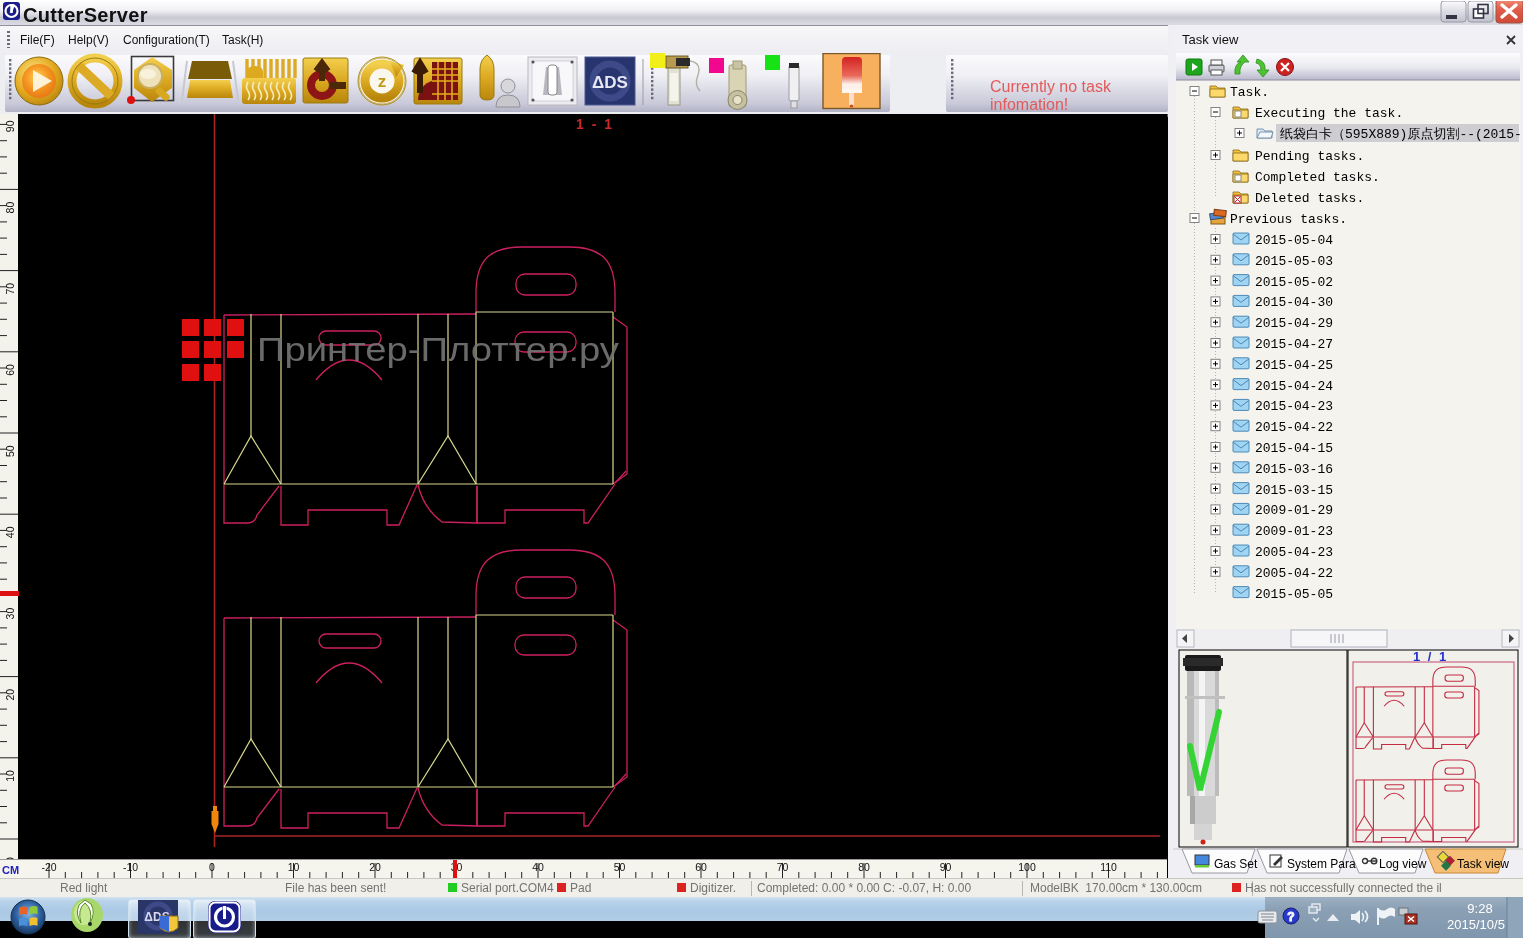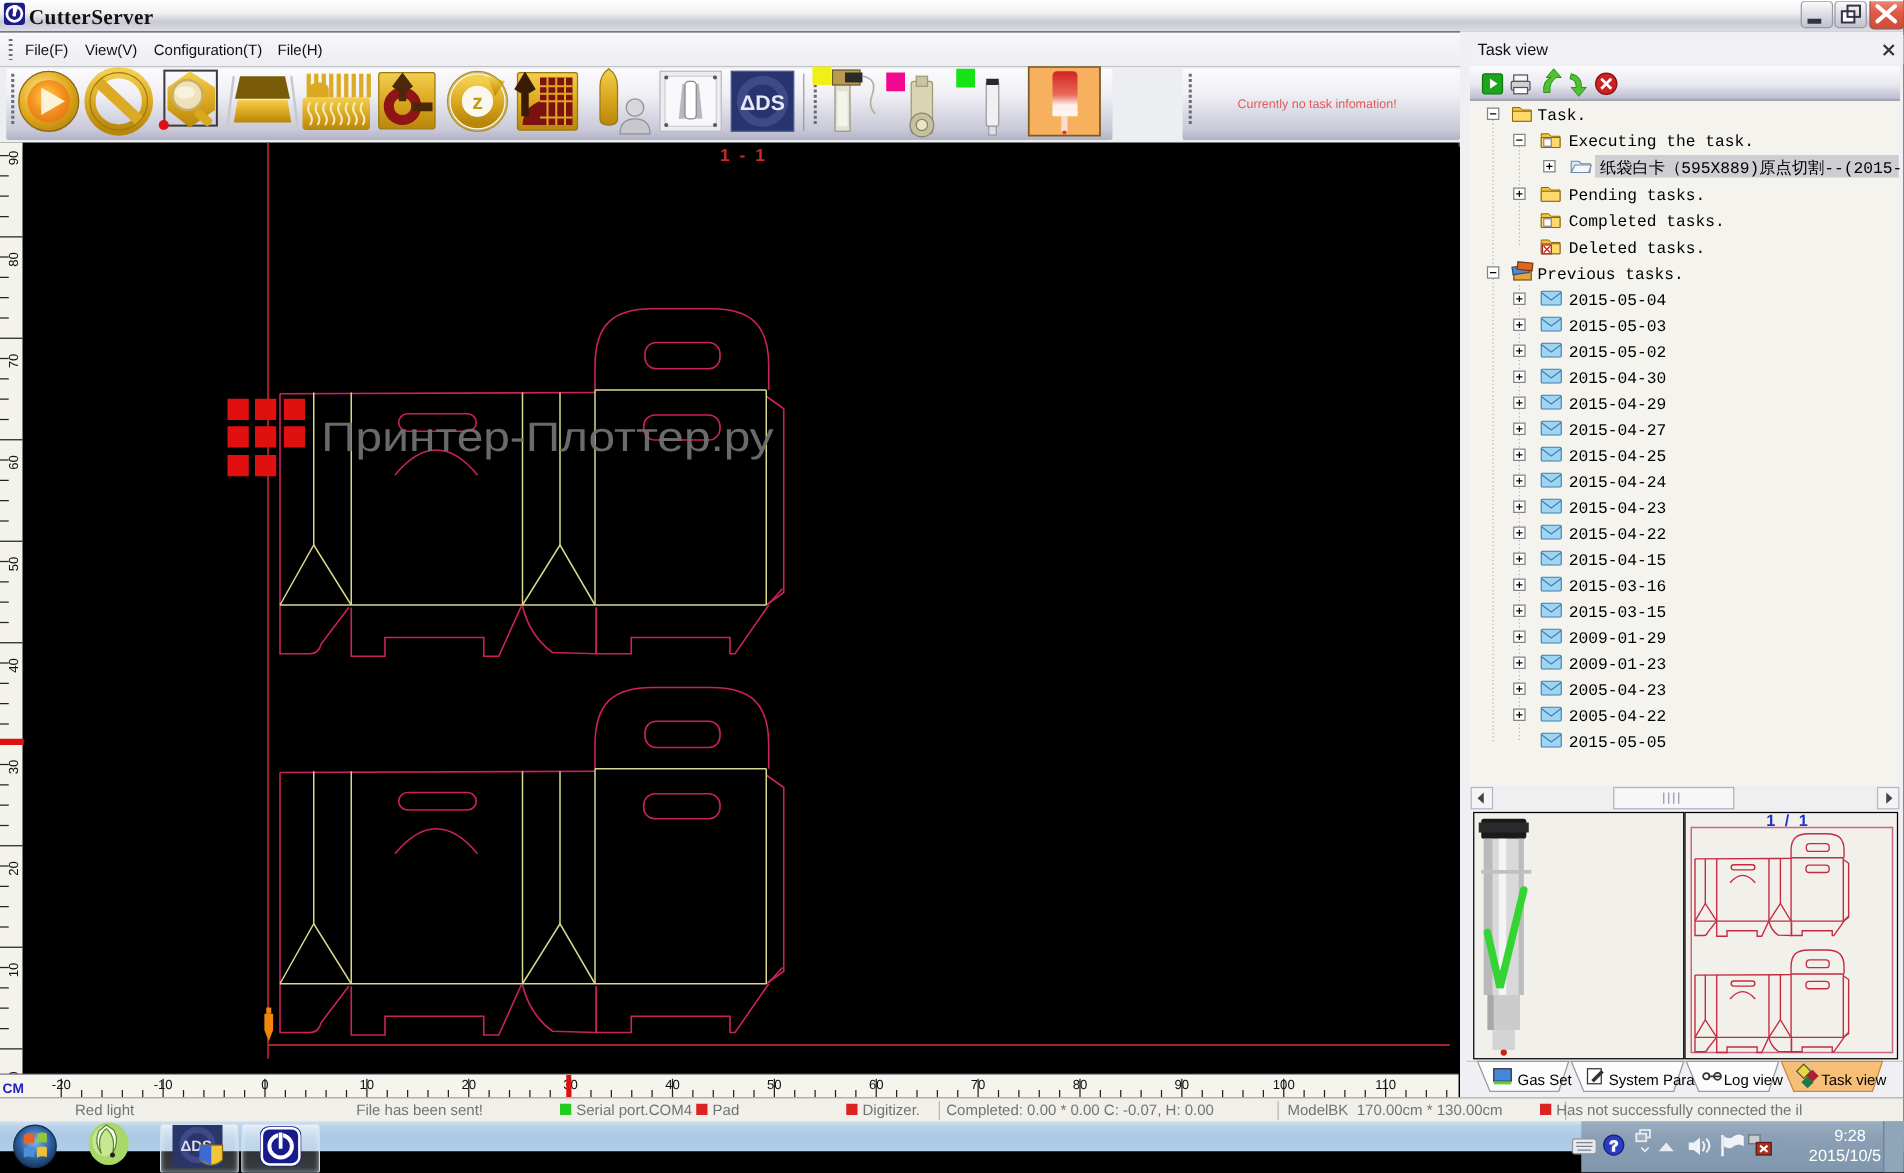--- a/index.html
+++ b/index.html
@@ -1,20 +1,20 @@
 <!DOCTYPE html>
 <html><head>
 <meta charset="utf-8">
 <style>
   html,body{margin:0;padding:0;}
   body{width:1523px;height:938px;overflow:hidden;font-family:"Liberation Sans",sans-serif;position:relative;background:#000;}
   .abs{position:absolute;}
   
   #titlebar{left:0;top:0;width:1523px;height:25px;background:linear-gradient(#ffffff,#f2f2f6 40%,#c9c9d4 70%,#dcdce4 100%);border-bottom:1px solid #8f8f9e;}
-  #apptitle{left:23px;top:4px;font-family:Liberation Serif, serif;font-weight:bold;font-size:17px;color:#111;letter-spacing:0.3px;}
+  #apptitle{left:23px;top:4px;font-family:Liberation Sans, sans-serif;font-weight:bold;font-size:20px;color:#111;letter-spacing:0.3px;}
   
   #menubar{left:0;top:26px;width:1173px;height:27px;background:linear-gradient(#f8f8fa,#ededf2);}
   #menubar .mi{position:absolute;top:7px;font-size:12px;color:#111;}
   
   #toolrow{left:0;top:53px;width:1173px;height:61px;background:#eceef2;border-bottom:3px solid #5a5a5a;}
   .tpanel{position:absolute;top:2px;height:57px;background:linear-gradient(#fbfbfd 0%,#f0f0f5 35%,#c9c9d9 85%,#b2b2c6 100%);border-radius:2px;}
   
   #statusbar{left:0;top:878px;width:1523px;height:19px;background:#f0efe9;border-top:1px solid #c9c8c0;font-size:12px;color:#737373;}
   #statusbar .st{position:absolute;top:2px;white-space:nowrap;}
   .sq{display:inline-block;width:9px;height:9px;margin-right:4px;}
@@ -54,29 +54,29 @@
   </defs>
   <rect x="6" y="14" width="11" height="4" fill="#333344"></rect>
   <rect x="33.5" y="8" width="10" height="9" fill="#fff" stroke="#333344" stroke-width="1.6"></rect>
   <rect x="38" y="3.5" width="10" height="9" fill="none" stroke="#333344" stroke-width="1.6"></rect>
   <path d="M62 4 L76 16 M76 4 L62 16" stroke="#fff" stroke-width="3.4" stroke-linecap="round"></path>
 </svg>
 
 <div id="menubar" class="abs">
   <div style="position:absolute;left:7px;top:5px;width:3px;height:17px;background:repeating-linear-gradient(#6a6a7a 0 2px,transparent 2px 4px);"></div>
   <div class="mi" style="left:20px">File(F)</div>
-  <div class="mi" style="left:68px">View(V)</div>
+  <div class="mi" style="left:68px">Help(V)</div>
   <div class="mi" style="left:123px">Configuration(T)</div>
-  <div class="mi" style="left:222px">File(H)</div>
+  <div class="mi" style="left:222px">Task(H)</div>
 </div>
 
 <div id="toolrow" class="abs">
   <div class="tpanel" style="left:5px;width:885px;"></div>
   <div class="tpanel" style="left:946px;width:222px;"></div>
-  <div class="abs" style="left:990px;top:25px;color:#e25a5a;font-size:10px;">Currently no task infomation!</div>
+  <div class="abs" style="left:990px;top:25px;color:#e25a5a;font-size:16px;">Currently no task infomation!</div>
 </div>
 <svg id="icons" class="abs" style="left:0;top:53px" width="1173" height="61">
  <defs>
   <linearGradient id="gold" x1="0" y1="0" x2="0" y2="1">
    <stop offset="0" stop-color="#f3cf4e"></stop>
         <stop offset="0.5" stop-color="#dca921"></stop>
         <stop offset="1" stop-color="#b8860b"></stop>
   </linearGradient>
   <radialGradient id="goldr" cx="0.4" cy="0.35" r="0.8">
    <stop offset="0" stop-color="#ffe98a"></stop>

